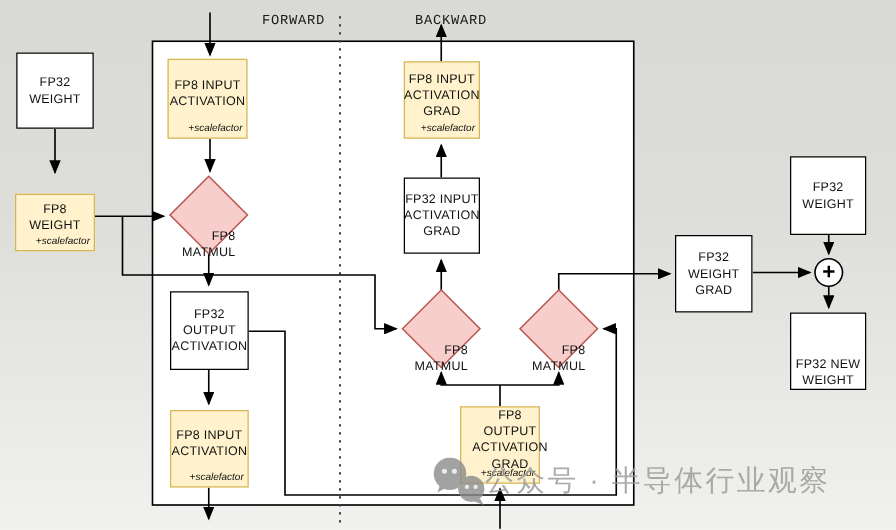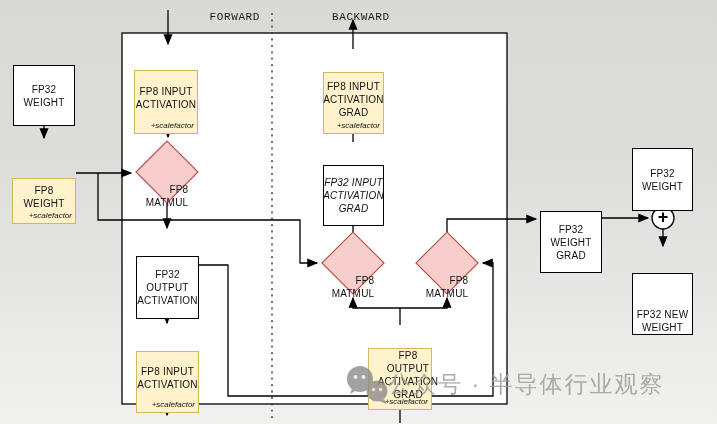--- a/index.html
+++ b/index.html
@@ -8,21 +8,20 @@
     position:relative;width:717px;height:424px;overflow:hidden;
     background:linear-gradient(180deg,#d9d9d5 0%,#ddddda 40%,#f1f1ef 100%);
   }
   #connector-layer{position:absolute;left:0;top:0;z-index:1;}
   .box{
     position:absolute;z-index:2;box-sizing:border-box;
     border:1.2px solid #000;background:#fff;
     display:flex;flex-direction:column;align-items:center;justify-content:center;
     font-size:10px;line-height:1.3;text-align:center;color:#111;
     letter-spacing:0.2px;
-    margin-top:23px;
   }
   .box.yellow{background:#fff2cc;border-color:#d6b656;}
   .box .lbl span{display:block;}
   .box .sf{
     position:absolute;right:3px;bottom:2px;
     font-style:italic;font-size:8px;letter-spacing:0;
   }
   .box.pad-sf .lbl{padding-bottom:8px;}
   .dlabel{
     position:absolute;z-index:2;display:flex;align-items:center;justify-content:center;
@@ -139,21 +138,21 @@
   </div>
 
   <div class="box yellow pad-sf" style="left:323px;top:49px;width:61px;height:62px;">
     <div class="lbl">
         <span>FP8 INPUT</span>
         <span>ACTIVATION</span>
         <span>GRAD</span>
       </div>
     <div class="sf">+scalefactor</div>
   </div>
-  <div class="box" style="left:323px;top:142px;width:61px;height:61px;font-style:italic;">
+  <div class="box" style="left:323px;top:142px;width:61px;height:61px;">
     <div class="lbl">
         <span>FP32 INPUT</span>
         <span>ACTIVATION</span>
         <span>GRAD</span>
       </div>
   </div>
   <div class="dlabel" style="left:322px;top:244px;width:62px;height:40px;">
     <div>
         <span>FP8</span>
         <span>MATMUL</span>

